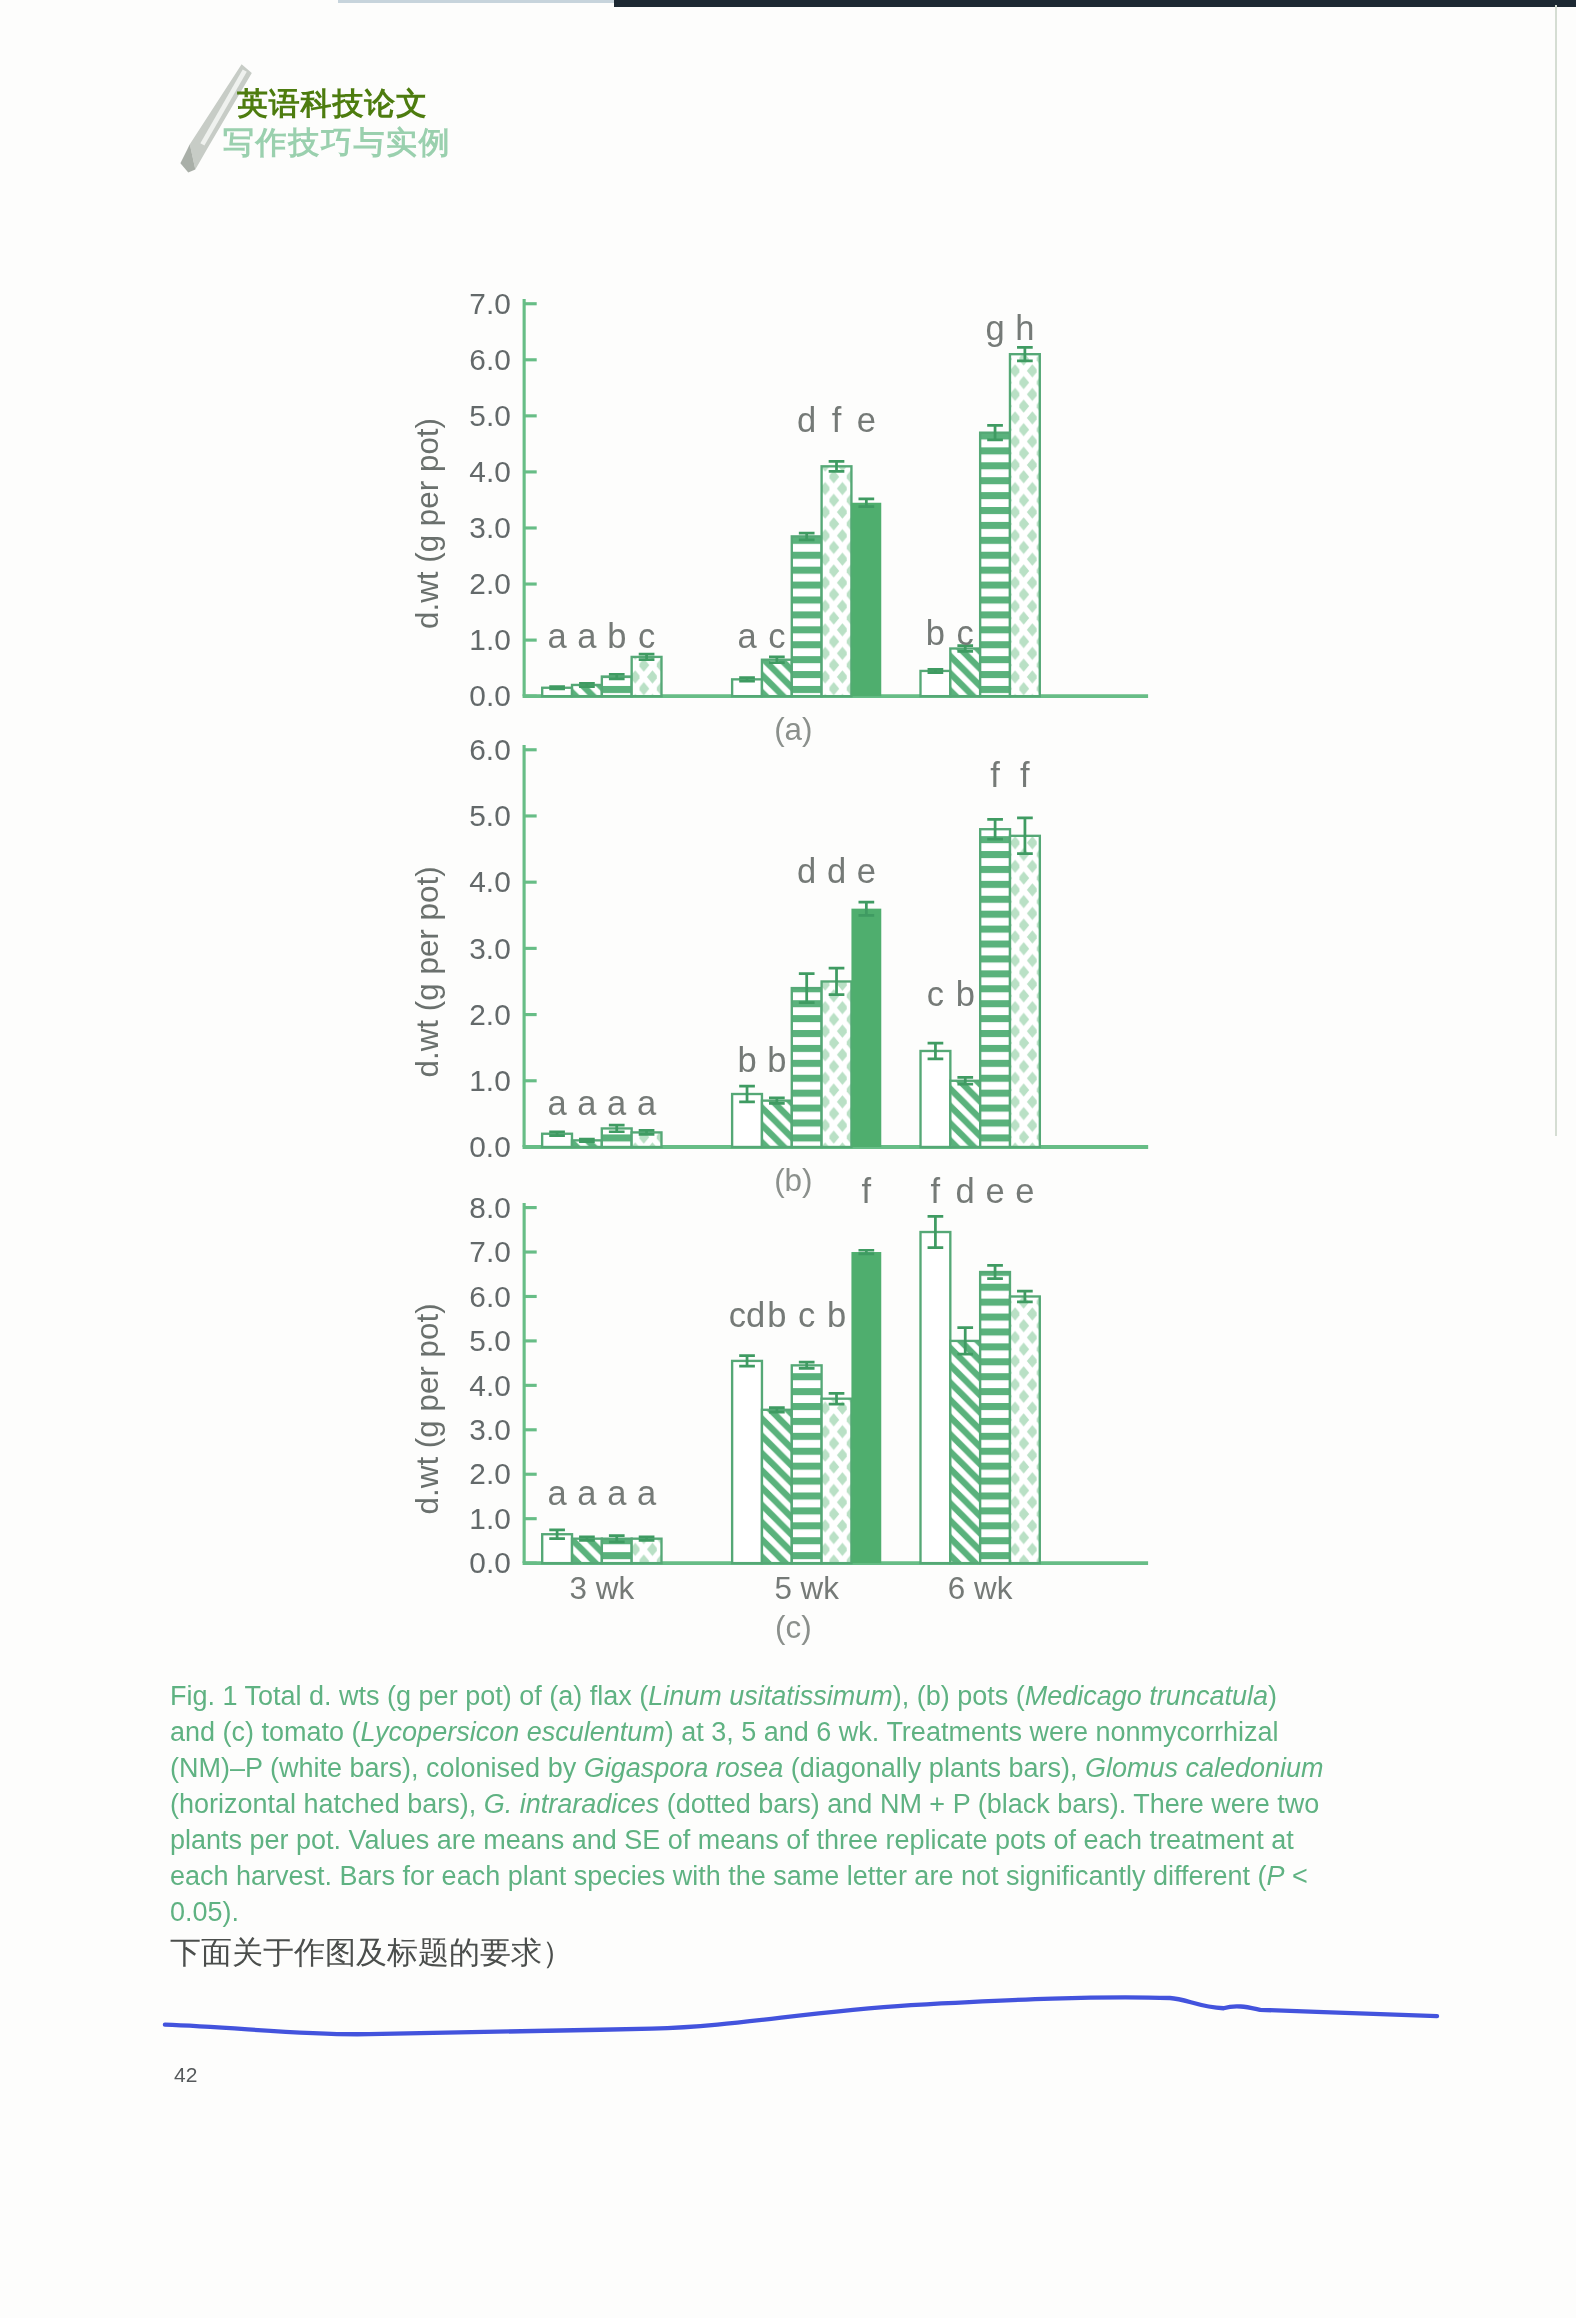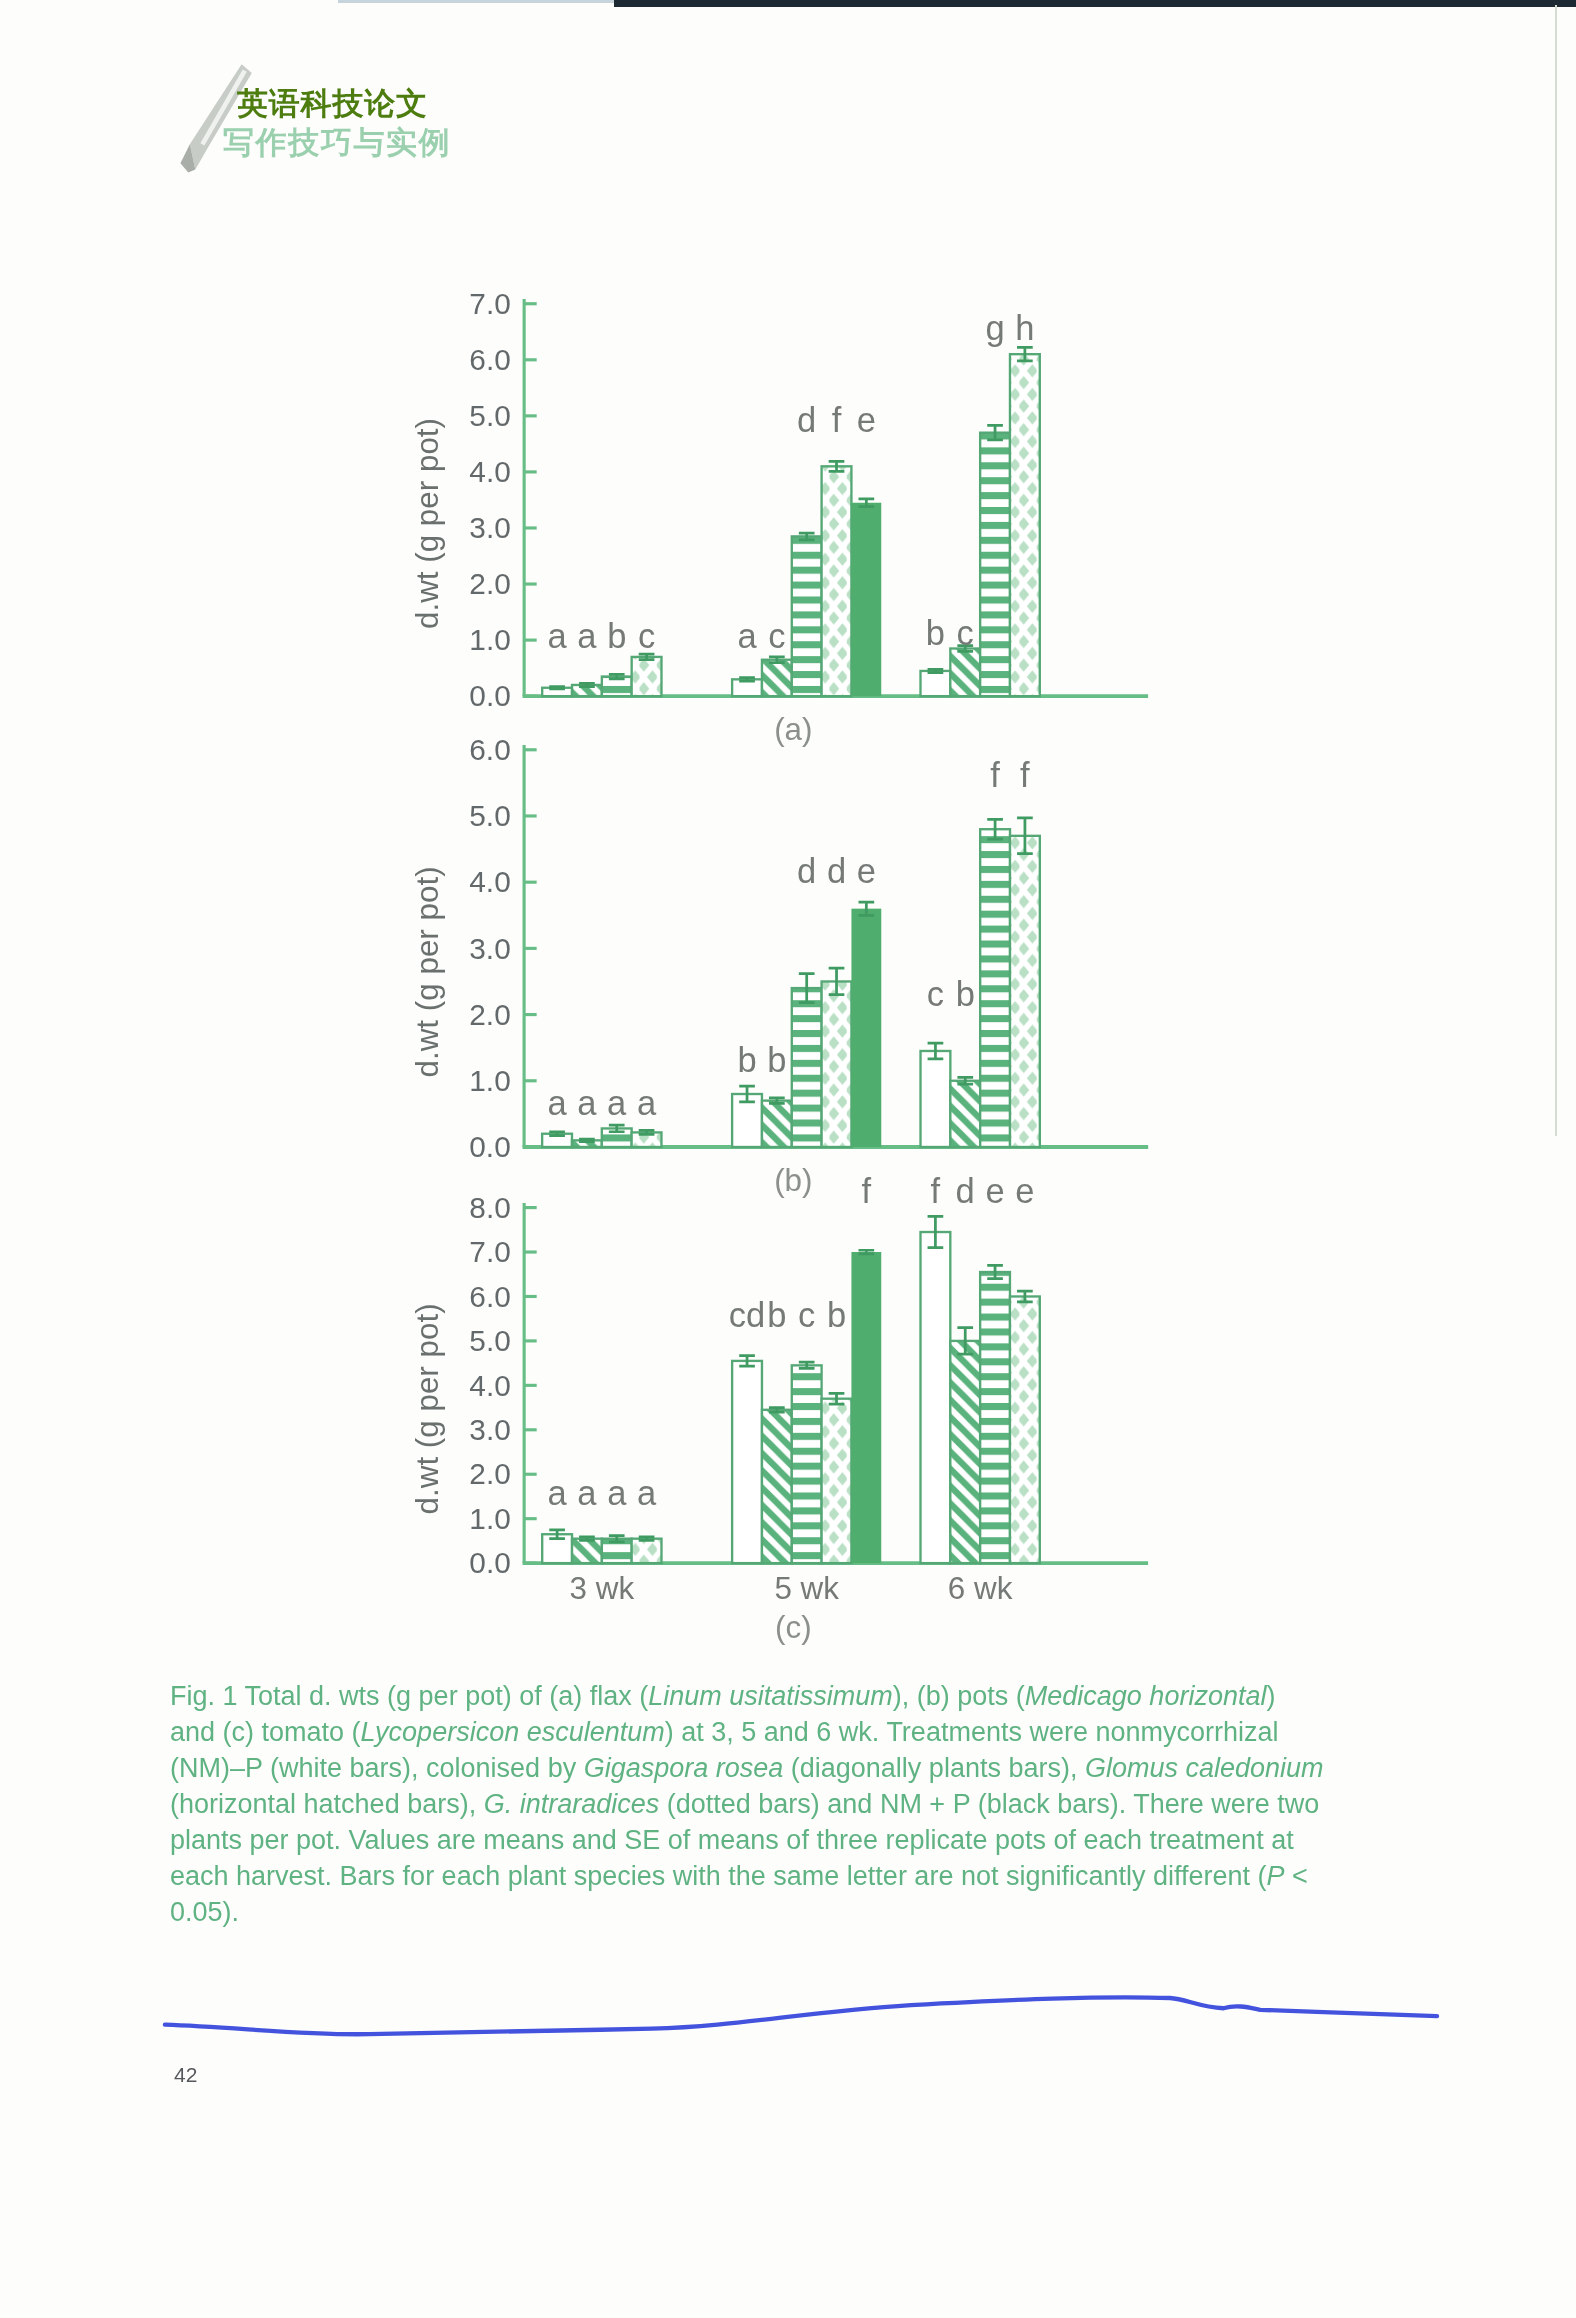--- a/index.html
+++ b/index.html
@@ -275,30 +275,31 @@
         <text x="1267" y="1531.18125" font-size="44" fill="#757a77" text-anchor="middle">e</text>
         <rect x="1286" y="1650.25" width="38" height="339.75" fill="url(#dot2)" stroke="#55a876" stroke-width="3"></rect>
         <path d="M1305,1643.455 L1305,1657.045 M1295,1643.455 L1315,1643.455 M1295,1657.045 L1315,1657.045" stroke="#3f9b62" stroke-width="3.5" fill="none"></path>
         <text x="1305" y="1531.18125" font-size="44" fill="#757a77" text-anchor="middle">e</text>
         <text x="1248" y="2036" font-size="40" fill="#757a77" text-anchor="middle">6 wk</text>
         <text x="1010" y="2086" font-size="40" fill="#8b908c" text-anchor="middle">(c)</text>
       </svg>
     </div>
 
   <div class="caption" id="caption">
-      <div class="cap-line"><span>Fig. 1 Total d. wts (g per pot) of (a) flax (</span><i>Linum usitatissimum</i><span>), (b) pots (</span><i>Medicago horizontal</i><span>)</span></div>
+      <div class="cap-line"><span>Fig. 1 Total d. wts (g per pot) of (a) flax (</span><i>Linum usitatissimum</i><span>), (b) pots (</span><i>Medicago truncatula</i><span>)</span></div>
       <div class="cap-line"><span>and (c) tomato (</span><i>Lycopersicon esculentum</i><span>) at 3, 5 and 6 wk. Treatments were nonmycorrhizal</span></div>
       <div class="cap-line"><span>(NM)–P (white bars), colonised by </span><i>Gigaspora rosea</i><span> (diagonally plants bars), </span><i>Glomus caledonium</i></div>
       <div class="cap-line"><span>(horizontal hatched bars), </span><i>G. intraradices</i><span> (dotted bars) and NM + P (black bars). There were two</span></div>
       <div class="cap-line"><span>plants per pot. Values are means and SE of means of three replicate pots of each treatment at</span></div>
       <div class="cap-line"><span>each harvest. Bars for each plant species with the same letter are not significantly different (</span><i>P</i><span> &lt;</span></div>
       <div class="cap-line"><span>0.05).</span></div>
     </div>
 
   <div class="note">
+    <div>下面关于作图及标题的要求）</div>
   </div>
 
   <svg class="squiggle" width="1576" height="71" viewBox="0 2520 2007 90">
     <path d="M210,2578 C300,2581 390,2592 470,2590 C560,2588 700,2586 830,2583
              C940,2580 1020,2562 1160,2553 C1290,2546 1400,2541 1490,2544
              C1510,2545 1528,2556 1558,2557 C1575,2552 1590,2556 1605,2559
              C1680,2562 1740,2564 1830,2567" fill="none" stroke="#4353dd" stroke-width="5.5" stroke-linecap="round"></path>
   </svg>
 
   <div class="pagenum">42</div>

